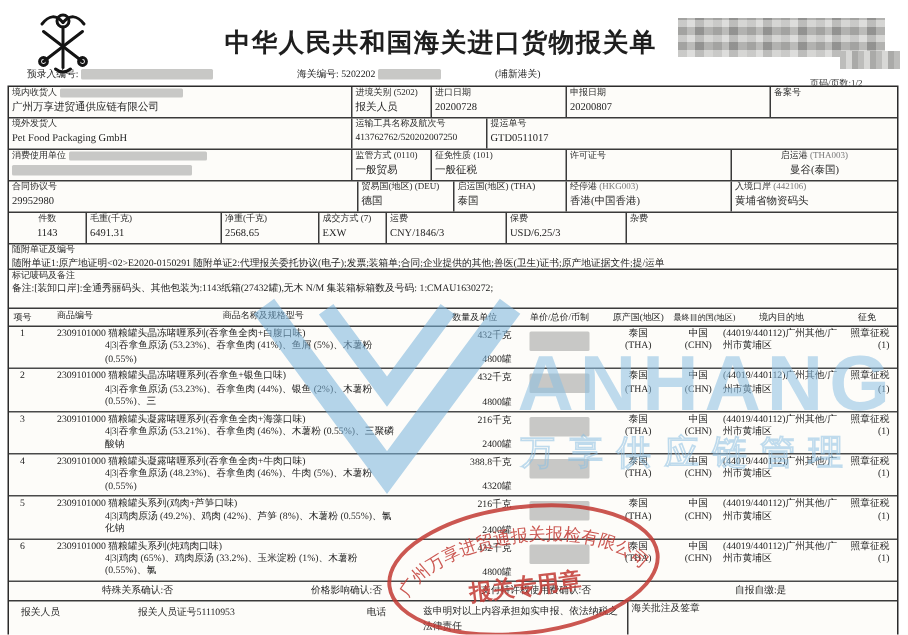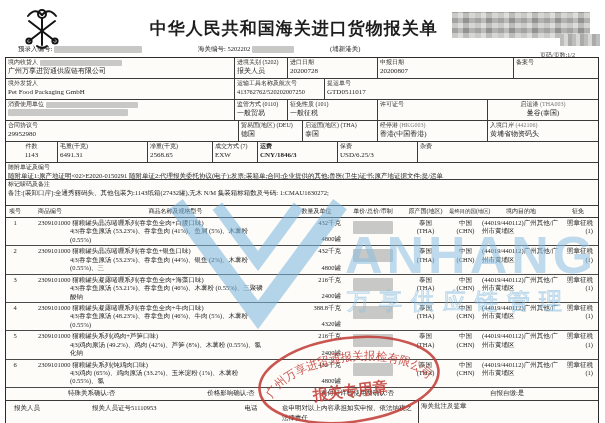--- a/index.html
+++ b/index.html
@@ -198,21 +198,21 @@
       <div class="val">6491.31</div>
     </div>
     <div class="td" style="width:65px;">
       <div class="lbl">净重(千克)</div>
       <div class="val">2568.65</div>
     </div>
     <div class="td" style="width:45px;">
       <div class="lbl"><span>成交方式</span> <span>(7)</span></div>
       <div class="val">EXW</div>
     </div>
-    <div class="td" style="width:80px;font-weight:bold;">
+    <div class="td" style="width:80px;">
       <div class="lbl">运费</div>
       <div class="val">CNY/1846/3</div>
     </div>
     <div class="td" style="width:80px;">
       <div class="lbl">保费</div>
       <div class="val">USD/6.25/3</div>
     </div>
     <div class="td" style="flex:1;">
       <div class="lbl">杂费</div>
     </div>

